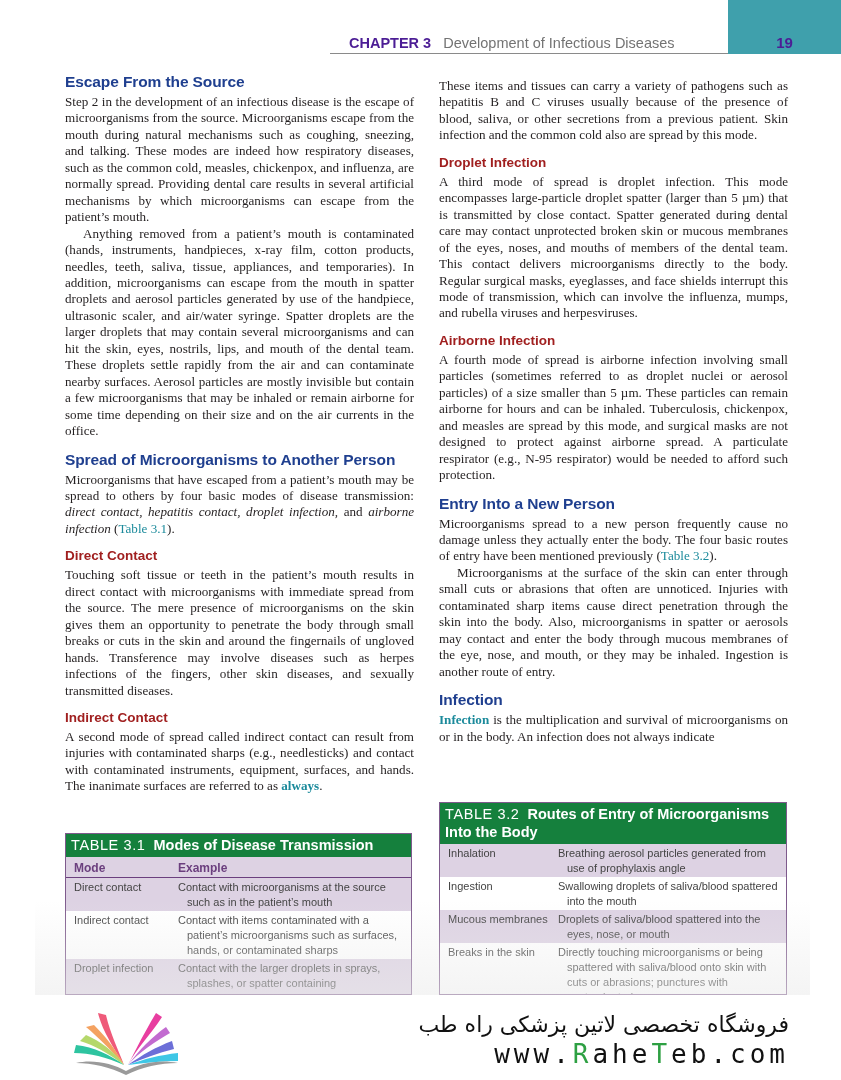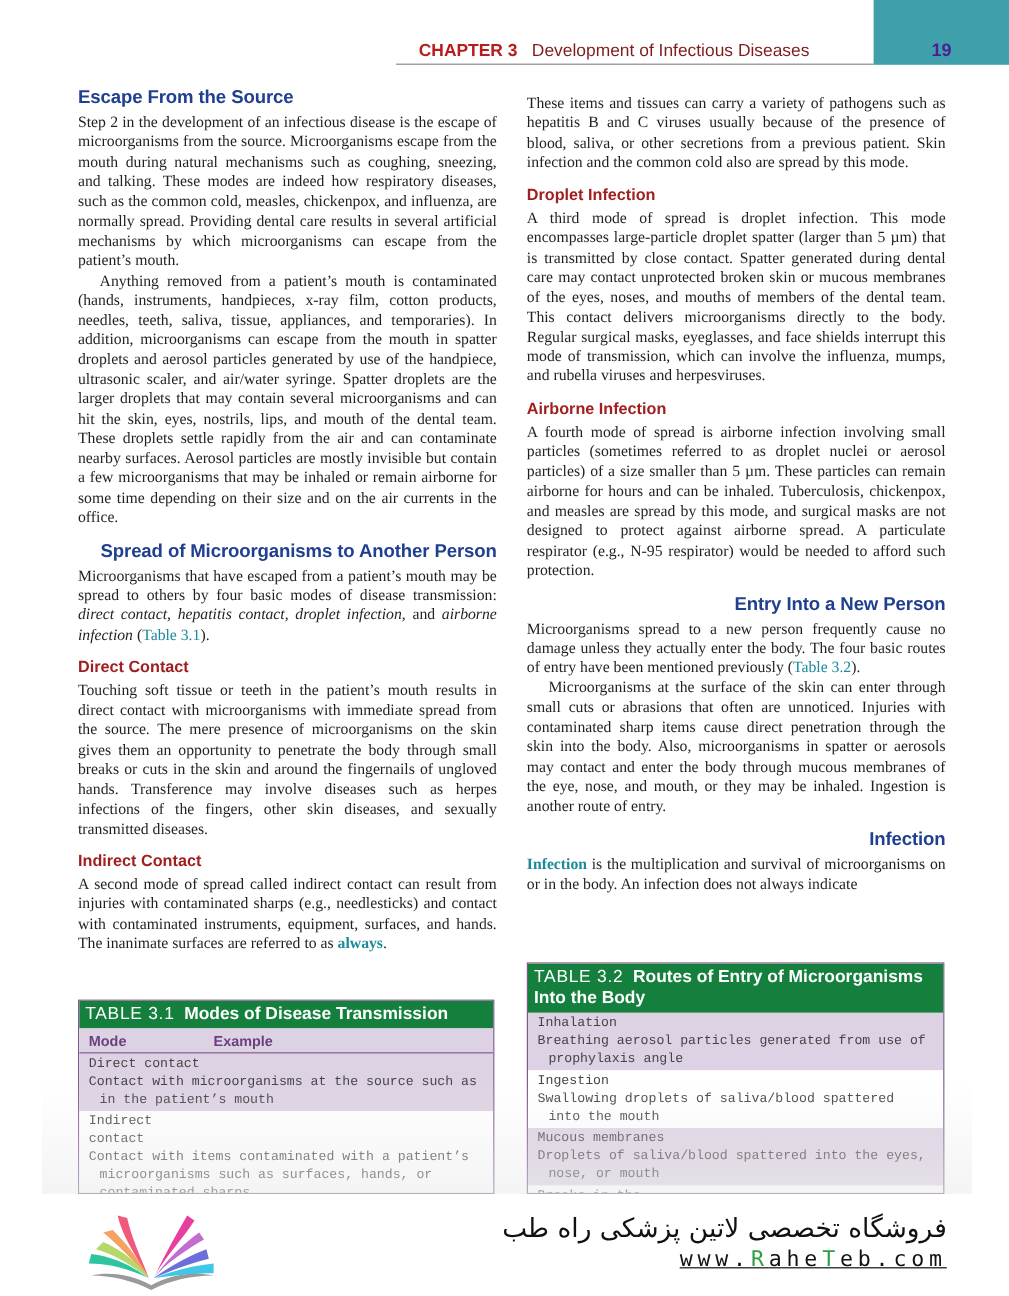--- a/index.html
+++ b/index.html
@@ -3,62 +3,62 @@
 <meta charset="utf-8">
 <style>
   * { box-sizing: border-box; margin: 0; padding: 0; }
   html, body { width: 841px; height: 1080px; background: #ffffff; overflow: hidden; }
   body { position: relative; font-family: "Liberation Serif", serif; color: #231f20; }
 
   
   .header { position: absolute; left: 0; top: 0; width: 841px; height: 56px; }
   .header-rule { position: absolute; left: 330px; top: 53px; width: 398px; height: 1px; background: #8a8a8a; }
   .header-title { position: absolute; left: 349px; top: 35px; font-family: "Liberation Sans", sans-serif; font-size: 14.5px; white-space: nowrap; }
-  .chap { color: #b91c1c; font-weight: bold; margin-right: 8px; }
-  .chap-name { color: #7f1d1d; text-align: center; }
+  .chap { color: #4c1d95; font-weight: bold; margin-right: 8px; }
+  .chap-name { color: #737373; text-align: center; }
   .page-tab { position: absolute; left: 728px; top: 0; width: 113px; height: 54px; background: #3fa0ac; }
   .page-num { position: absolute; left: 0; width: 100%; top: 34px; text-align: center; color: #4c1d95; font-family: "Liberation Sans", sans-serif; font-weight: bold; font-size: 15px; }
 
   
   .col { position: absolute; top: 72px; width: 349px; }
   .col-left { left: 65px; }
   .col-right { left: 439px; top: 78px; }
 
   h2.sec { font-family: "Liberation Sans", sans-serif; font-weight: bold; color: #1f3f8f; font-size: 15.5px; line-height: 20px; margin-bottom: 2px; letter-spacing: -0.1px; }
   h3.sub { font-family: "Liberation Sans", sans-serif; font-weight: bold; color: #a01f1f; font-size: 13.5px; line-height: 18px; margin-top: 10px; margin-bottom: 2px; }
   p.body { font-size: 13.1px; line-height: 16.45px; text-align: justify; hyphens: none; }
   p.indent { text-indent: 18px; }
-  .mt { margin-top: 10px; text-align: right; }
+  .mt { margin-top: 10px; }
   .link { color: #1b8a9b; }
   .term { color: #1b8a9b; font-weight: bold; }
   em { font-style: italic; }
 
   
   .table-box { position: absolute; border: 1px solid #7e5a8c; overflow: hidden; }
   .t1 { left: 65px; top: 833px; width: 347px; height: 162px; }
   .t2 { left: 439px; top: 802px; width: 348px; height: 193px; }
   .t-title { background: #15803d; color: #fff; font-family: "Liberation Sans", sans-serif; padding: 2px 7px 3px 5px; line-height: 17px; }
   .t-title .t-num { font-weight: normal; font-size: 14.5px; letter-spacing: 0.6px; margin-right: 8px; }
   .t-title .t-name { font-weight: bold; font-size: 14.5px; }
   .t-head { display: flex; background: #ddd2e3; color: #6b3f7e; font-family: "Liberation Sans", sans-serif; font-weight: bold; font-size: 12px; padding: 4px 8px 2px 8px; border-bottom: 1.5px solid #6b3f7e; margin: 0 0 0 0; }
-  .t-row { display: flex; font-family: Liberation Mono, monospace; font-size: 11px; line-height: 15px; color: #444; padding: 2px 8px 1px 8px; flex-direction: column; }
+  .t-row { display: flex; font-family: Liberation Sans, sans-serif; font-size: 11px; line-height: 15px; color: #444; padding: 2px 8px 1px 8px; }
   .t-row.shade { background: #ddd2e3; }
   .t-row.plain { background: #ffffff; }
   .c1 { width: 104px; flex-shrink: 0; }
   .t2 .c1 { width: 110px; }
   .c2 { flex: 1; padding-left: 9px; text-indent: -9px; }
 
   
   .fade { position: absolute; left: 35px; top: 900px; width: 775px; height: 95px; background: linear-gradient(to bottom, rgba(255,255,255,0), rgba(235,235,235,0.55)); pointer-events: none; }
 
   
   .footer { position: absolute; left: 0; top: 995px; width: 841px; height: 85px; background: #ffffff; }
   .logo { position: absolute; left: 72px; top: 10px; width: 110px; height: 70px; }
   .fa-text { position: absolute; right: 52px; top: 17px; font-family: "DejaVu Sans", sans-serif; font-size: 22px; color: #111; direction: rtl; white-space: nowrap; margin-left: 21px; }
-  .url { position: absolute; right: 52px; top: 44px; font-family: "DejaVu Sans Mono", monospace; font-size: 18px; letter-spacing: 4px; color: #111; white-space: nowrap; text-decoration: underline; }
+  .url { position: absolute; right: 52px; top: 44px; font-family: "DejaVu Sans Mono", monospace; font-size: 26px; letter-spacing: 4px; color: #111; white-space: nowrap; }
   .url .g { color: #2ea043; }
 </style>
 </head>
 <body>
 
 <div class="header">
   <div class="header-title">
     <span class="chap">CHAPTER 3</span>
     <span class="chap-name">Development of Infectious Diseases</span>
   </div>

